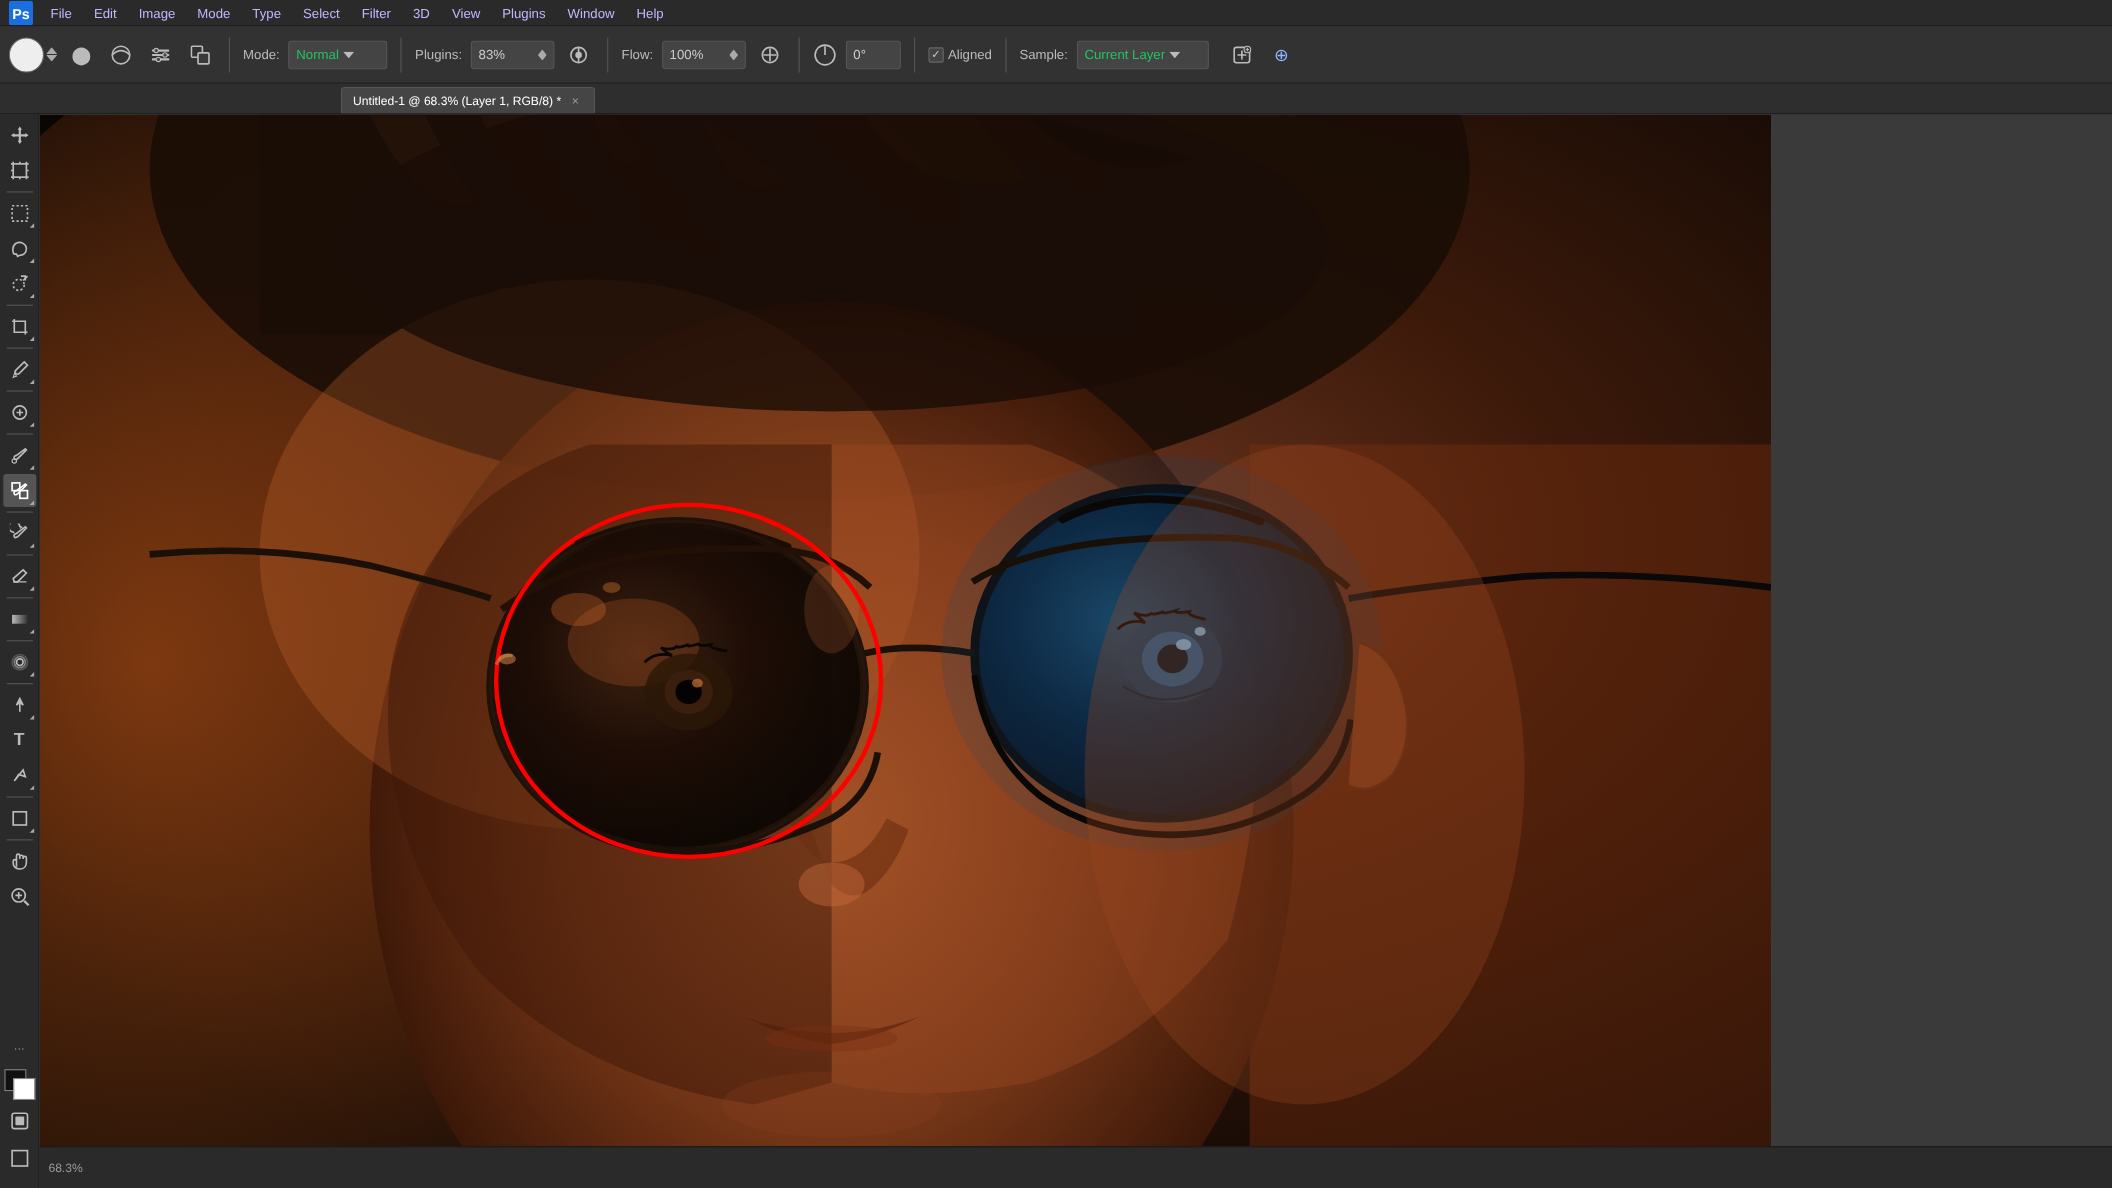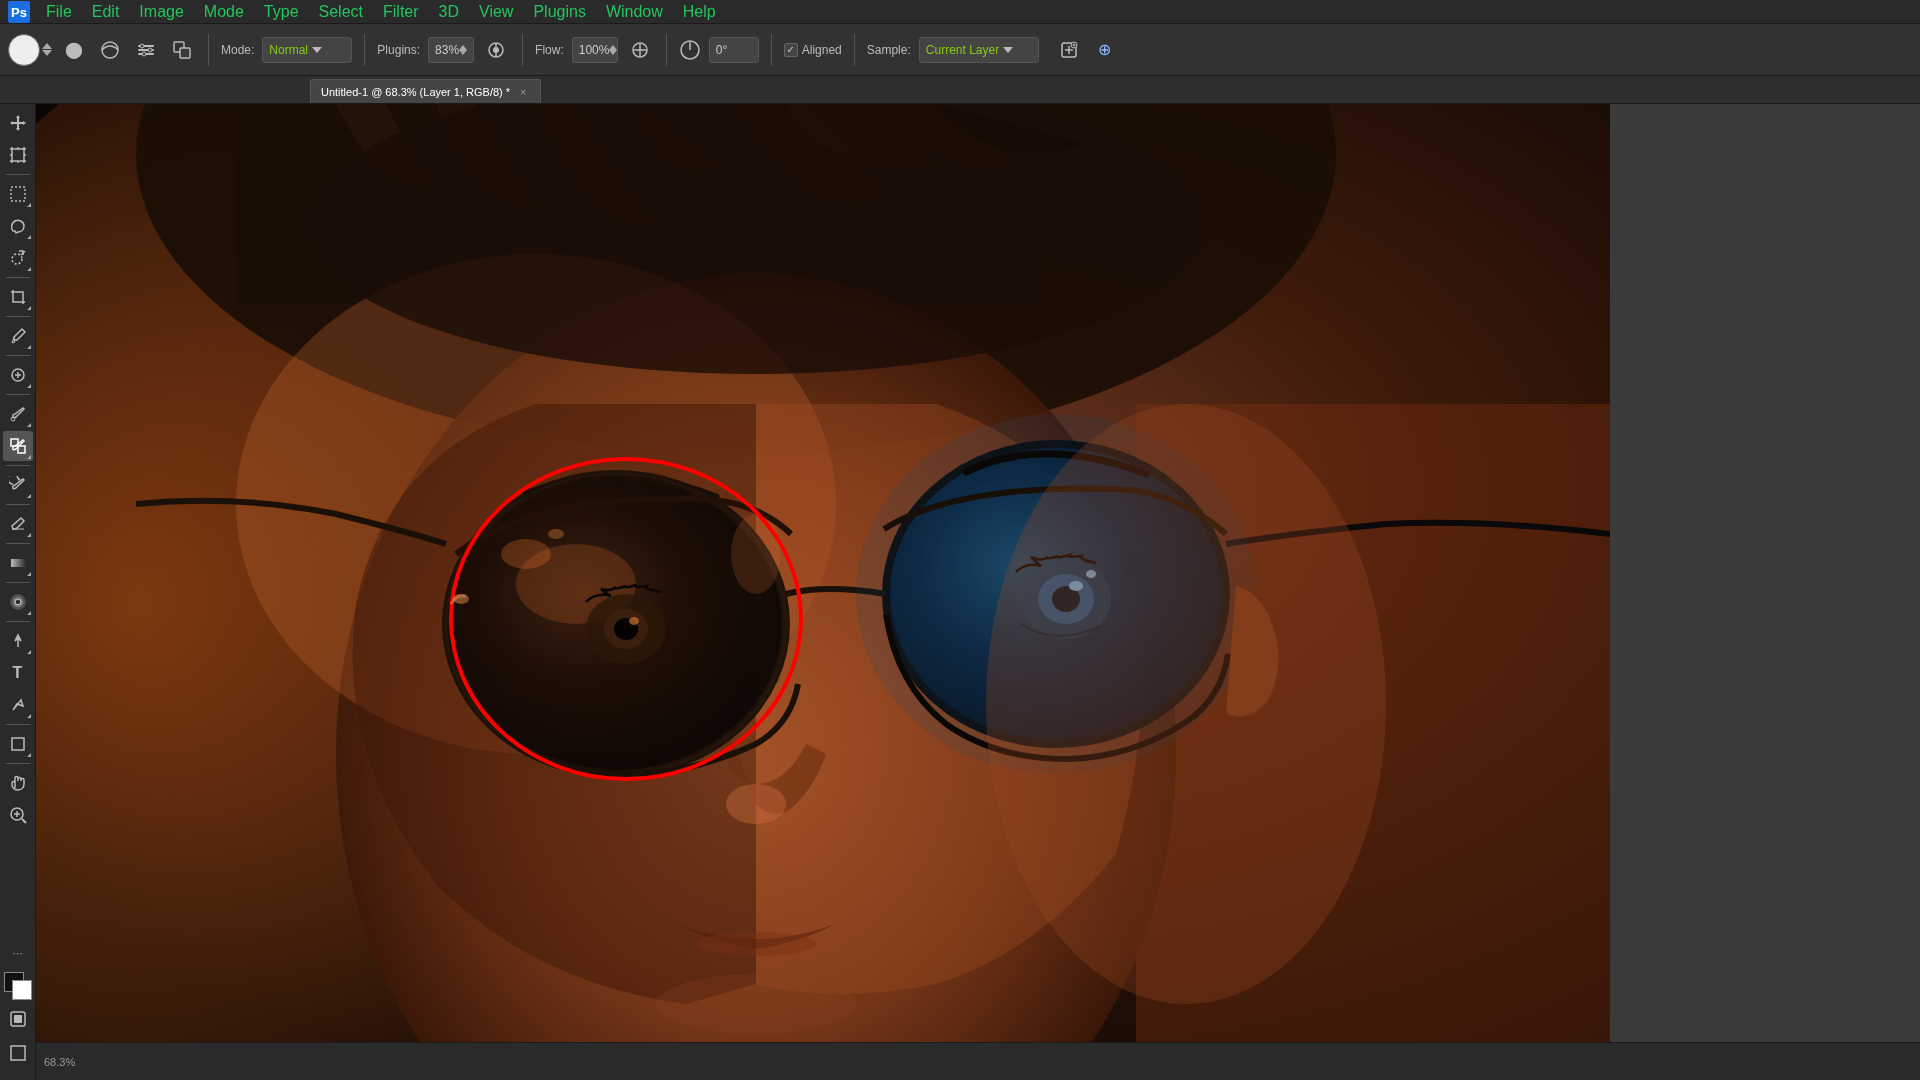--- a/index.html
+++ b/index.html
@@ -20,22 +20,22 @@
       height: 24px;
       background: #2a2a2a;
       display: flex;
       align-items: center;
       padding: 0 8px;
       gap: 4px;
       border-bottom: 1px solid #1a1a1a;
     }
     .menu-item {
       padding: 2px 8px;
-      font-size: 16px;
-      color: #22c55e;
+      font-size: 12px;
+      color: #c4b5fd;
       cursor: pointer;
       border-radius: 2px;
     }
 
     
     #options-bar {
       width: 100%;
       height: 52px;
       background: #323232;
       display: flex;
@@ -66,39 +66,39 @@
     }
 
     .options-label {
       color: #bbb;
       font-size: 12px;
     }
     .options-dropdown {
       height: 26px;
       background: #444;
       border: 1px solid #555;
-      color: #84cc16;
+      color: #22c55e;
       border-radius: 3px;
       padding: 0 6px;
       font-size: 12px;
       cursor: pointer;
       display: flex;
       align-items: center;
       gap: 4px;
       min-width: 90px;
     }
     .options-input {
       height: 26px;
       background: #444;
       border: 1px solid #555;
       color: #ccc;
       border-radius: 3px;
       padding: 0 6px;
       font-size: 12px;
-      width: 46px;
+      width: 76px;
       display: flex;
       align-items: center;
       justify-content: space-between;
     }
     .checkbox-area {
       display: flex;
       align-items: center;
       gap: 4px;
     }
     .checkbox-box {

